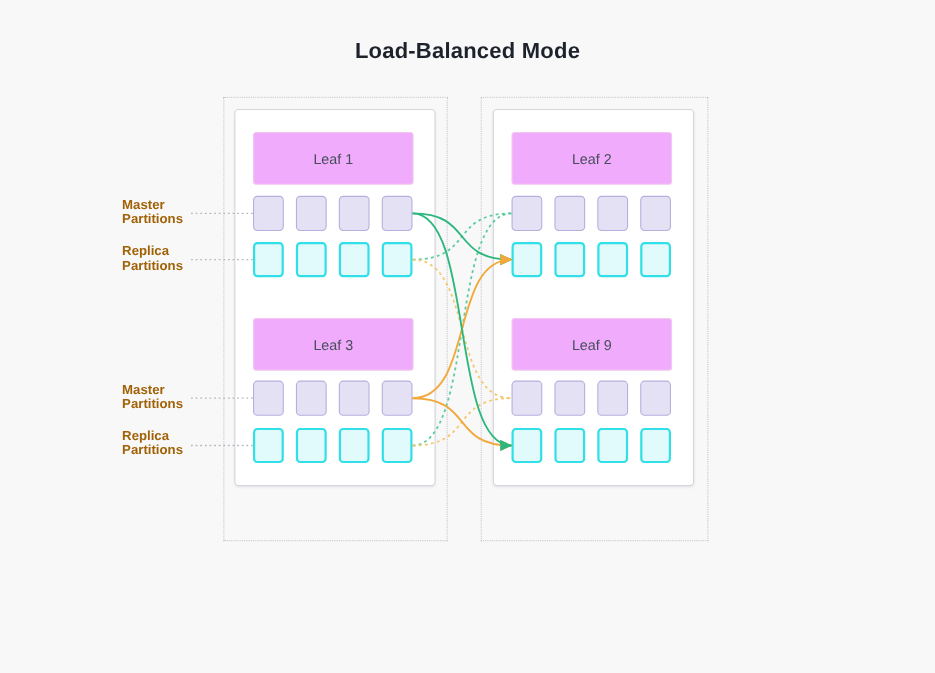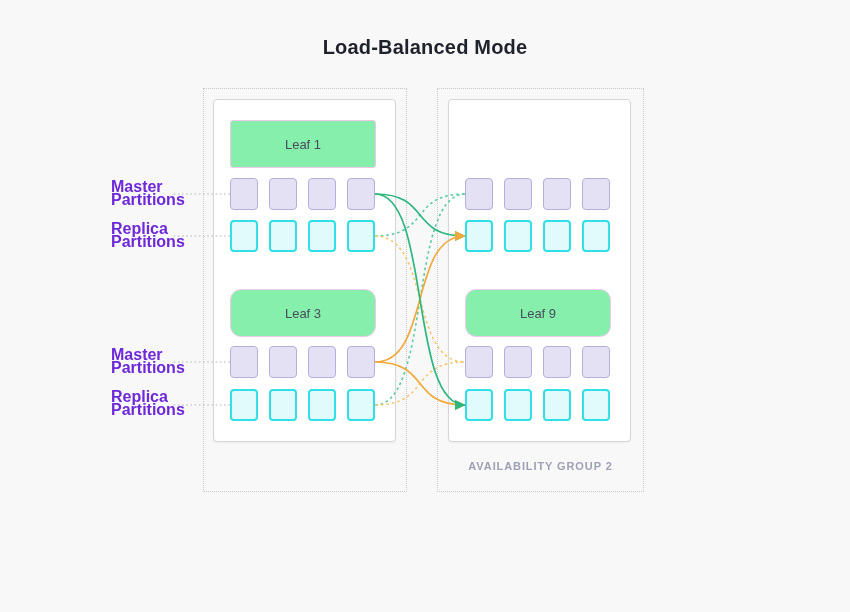--- a/index.html
+++ b/index.html
@@ -6,32 +6,32 @@
   body{font-family:"Liberation Sans",sans-serif;}
   #stage{position:relative;width:850px;height:612px;background:#f8f8f9;overflow:hidden;}
   .title{position:absolute;top:36px;left:0;width:100%;text-align:center;
          font-size:20px;font-weight:700;color:#1e222b;letter-spacing:.2px;}
   .group{position:absolute;top:88px;width:202px;height:402px;border:1px dotted #c7c7cc;}
   #group1{left:203px;}
   #group2{left:437px;width:205px;}
   .card{position:absolute;left:9px;top:10px;width:181px;height:341px;background:#ffffff;
         border:1px solid #d5d5db;border-radius:4px;box-shadow:0 1px 2px rgba(40,40,60,.05);}
   #group2 .card{left:10px;}
-  .leafhdr{position:absolute;left:16px;width:146px;height:48px;background:#86efac;
+  .leafhdr{position:absolute;left:16px;width:146px;height:48px;background:#f0abfc;
            border:1px solid #f2c7ee;border-radius:3px;display:flex;align-items:center;
            justify-content:center;font-size:13px;color:#474d5a;box-sizing:border-box;}
-  .hdr1{top:20px;} .hdr2{top:189px;border-radius:11px;}
+  .hdr1{top:20px;} .hdr2{top:189px;}
   .row{position:absolute;left:16px;display:flex;gap:11px;}
   .rm1{top:78px;} .rr1{top:120px;} .rm2{top:246px;} .rr2{top:289px;}
   .sq{width:28px;height:32px;border-radius:4px;box-sizing:border-box;}
   .sq.master{background:#e5e1f4;border:1.5px solid #b6aedd;}
   .sq.replica{background:#e1fafb;border:2px solid #30dfe7;}
   .gcap{position:absolute;left:0;top:371px;width:100%;text-align:center;font-size:11px;
         font-weight:700;letter-spacing:.9px;color:#9ea0b3;}
-  .sidelabel{position:absolute;left:111px;font-size:16px;font-weight:600;color:#6d28d9;
+  .sidelabel{position:absolute;left:111px;font-size:12px;font-weight:600;color:#a16207;
              line-height:13px;white-space:nowrap;}
   #wires{position:absolute;left:0;top:0;width:850px;height:612px;pointer-events:none;}
 </style>
 </head>
 <body>
 
 <div id="stage">
 
   <div class="title">Load-Balanced Mode</div>
 
@@ -65,20 +65,23 @@
           <div class="sq replica"></div>
           <div class="sq replica"></div>
           <div class="sq replica"></div>
           <div class="sq replica"></div>
         </div>
     </div>
   </div>
 
   <div class="group" id="group2">
     <div class="card">
+      <div class="leafhdr hdr1">
+        <span>Leaf 2</span>
+      </div>
       <div class="row rm1" id="row-l2-master">
           <div class="sq master"></div>
           <div class="sq master"></div>
           <div class="sq master"></div>
           <div class="sq master"></div>
         </div>
       <div class="row rr1" id="row-l2-replica">
           <div class="sq replica"></div>
           <div class="sq replica"></div>
           <div class="sq replica"></div>
@@ -93,21 +96,20 @@
           <div class="sq master"></div>
           <div class="sq master"></div>
         </div>
       <div class="row rr2" id="row-l4-replica">
           <div class="sq replica"></div>
           <div class="sq replica"></div>
           <div class="sq replica"></div>
           <div class="sq replica"></div>
         </div>
     </div>
-    <div class="gcap">AVAILABILITY GROUP 2</div>
   </div>
 
   <div class="sidelabel" style="top:180px;">
     <div>Master</div>
     <div>Partitions</div>
   </div>
   <div class="sidelabel" style="top:222px;">
     <div>Replica</div>
     <div>Partitions</div>
   </div>

